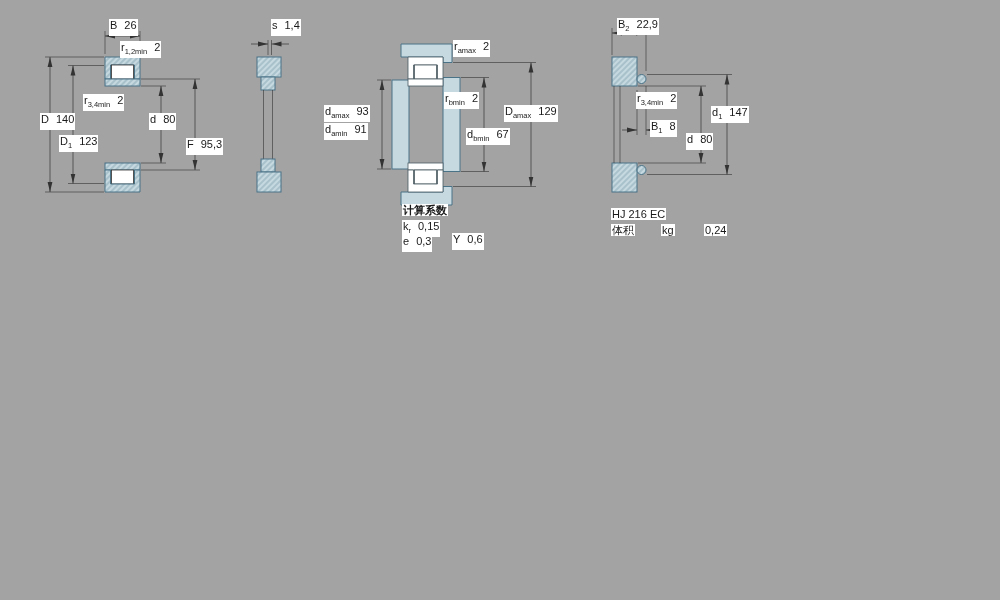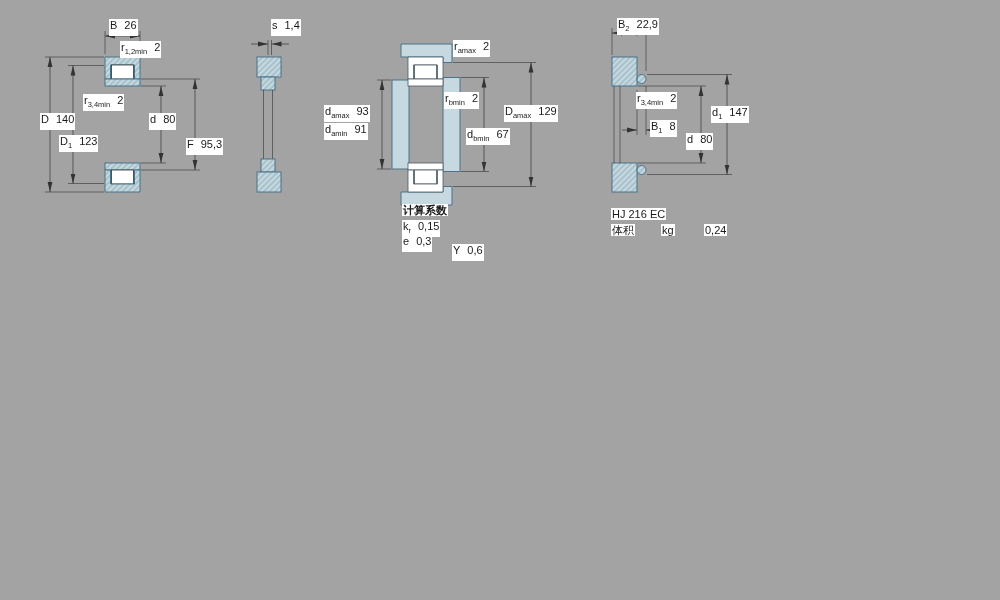--- a/index.html
+++ b/index.html
@@ -133,21 +133,21 @@
   <div class="lbl" style="left:453px;top:40px"><span>r</span><sub>amax</sub><span class="v">2</span></div>
   <div class="lbl" style="left:444px;top:92px"><span>r</span><sub>bmin</sub><span class="v">2</span></div>
   <div class="lbl" style="left:324px;top:105px"><span>d</span><sub>amax</sub><span class="v">93</span></div>
   <div class="lbl" style="left:324px;top:123px"><span>d</span><sub>amin</sub><span class="v">91</span></div>
   <div class="lbl" style="left:466px;top:128px"><span>d</span><sub>bmin</sub><span class="v">67</span></div>
   <div class="lbl" style="left:504px;top:105px"><span>D</span><sub>amax</sub><span class="v">129</span></div>
 
   <div class="lbl bold" style="left:402px;top:204px">计算系数</div>
   <div class="lbl" style="left:402px;top:220px"><span>k</span><sub>r</sub><span class="v">0,15</span></div>
   <div class="lbl" style="left:402px;top:235px"><span>e</span><sub></sub><span class="v">0,3</span></div>
-  <div class="lbl" style="left:452px;top:244px"><span>Y</span><sub></sub><span class="v">0,6</span></div>
+  <div class="lbl" style="left:452px;top:233px"><span>Y</span><sub></sub><span class="v">0,6</span></div>
 
   <div class="lbl" style="left:617px;top:18px"><span>B</span><sub>2</sub><span class="v">22,9</span></div>
   <div class="lbl" style="left:636px;top:92px"><span>r</span><sub>3,4min</sub><span class="v">2</span></div>
   <div class="lbl" style="left:650px;top:120px"><span>B</span><sub>1</sub><span class="v">8</span></div>
   <div class="lbl" style="left:686px;top:133px"><span>d</span><sub></sub><span class="v">80</span></div>
   <div class="lbl" style="left:711px;top:106px"><span>d</span><sub>1</sub><span class="v">147</span></div>
 
   <div class="lbl" style="left:611px;top:208px">HJ 216 EC</div>
   <div class="lbl" style="left:611px;top:224px">体积</div>
   <div class="lbl" style="left:661px;top:224px">kg</div>

